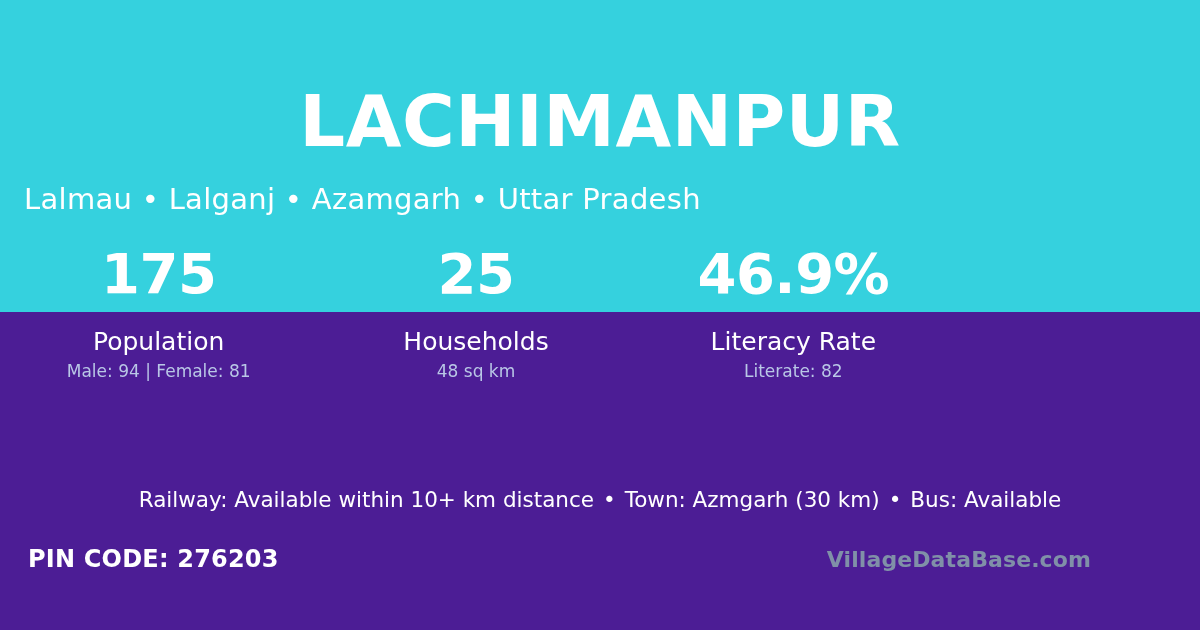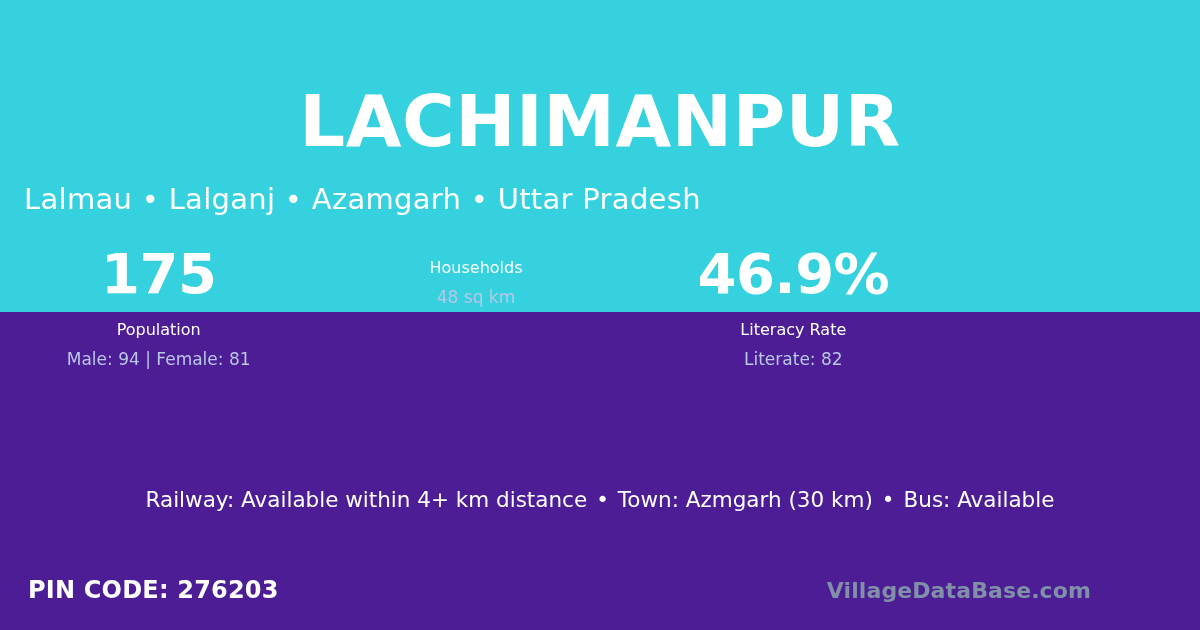--- a/index.html
+++ b/index.html
@@ -79,23 +79,23 @@
   }
   .stat-value {
     color: #ffffff;
     font-weight: bold;
     font-size: 56px;
     line-height: 62px;
     letter-spacing: -0.5px;
     white-space: nowrap;
   }
   .stat-label {
-    margin-top: 10px;
+    margin-top: 22px;
     color: #ffffff;
-    font-size: 16px;
+    font-size: 25px;
     line-height: 29px;
     font-weight: normal;
     white-space: nowrap;
   }
   .stat-sub {
     margin-top: 5px;
     color: #b9c7e6;
     font-size: 17px;
     line-height: 20px;
     font-weight: normal;
@@ -117,21 +117,21 @@
   .info-sep {
     display: inline-block;
     padding: 0 9px;
     color: #ffffff;
   }
 
   
   .footer {
     position: absolute;
     left: 0;
-    top: 575px;
+    top: 544px;
     width: 1119px;
     height: 55px;
   }
   .pin-code {
     position: absolute;
     left: 28px;
     top: 0;
     color: #ffffff;
     font-weight: bold;
     font-size: 24px;
@@ -164,32 +164,33 @@
 
   <div class="stats">
 
     <div class="stat">
       <div class="stat-value">175</div>
       <div class="stat-label">Population</div>
       <div class="stat-sub">Male: 94 | Female: 81</div>
     </div>
 
     <div class="stat">
+      <div class="stat-value">25</div>
       <div class="stat-label">Households</div>
       <div class="stat-sub">48 sq km</div>
     </div>
 
     <div class="stat">
       <div class="stat-value">46.9%</div>
       <div class="stat-label">Literacy Rate</div>
       <div class="stat-sub">Literate: 82</div>
     </div>
 
   </div>
 
-  <div class="info-line"><span>Railway: Available within 4+ km distance</span><span class="info-sep">•</span><span>Town: Azmgarh (30 km)</span><span class="info-sep">•</span><span>Bus: Available</span></div>
+  <div class="info-line"><span>Railway: Available within 10+ km distance</span><span class="info-sep">•</span><span>Town: Azmgarh (30 km)</span><span class="info-sep">•</span><span>Bus: Available</span></div>
 
   <div class="footer">
     <div class="pin-code">PIN CODE: 276203</div>
     <div class="brand">VillageDataBase.com</div>
   </div>
 
 </div>
 
 </body></html>

